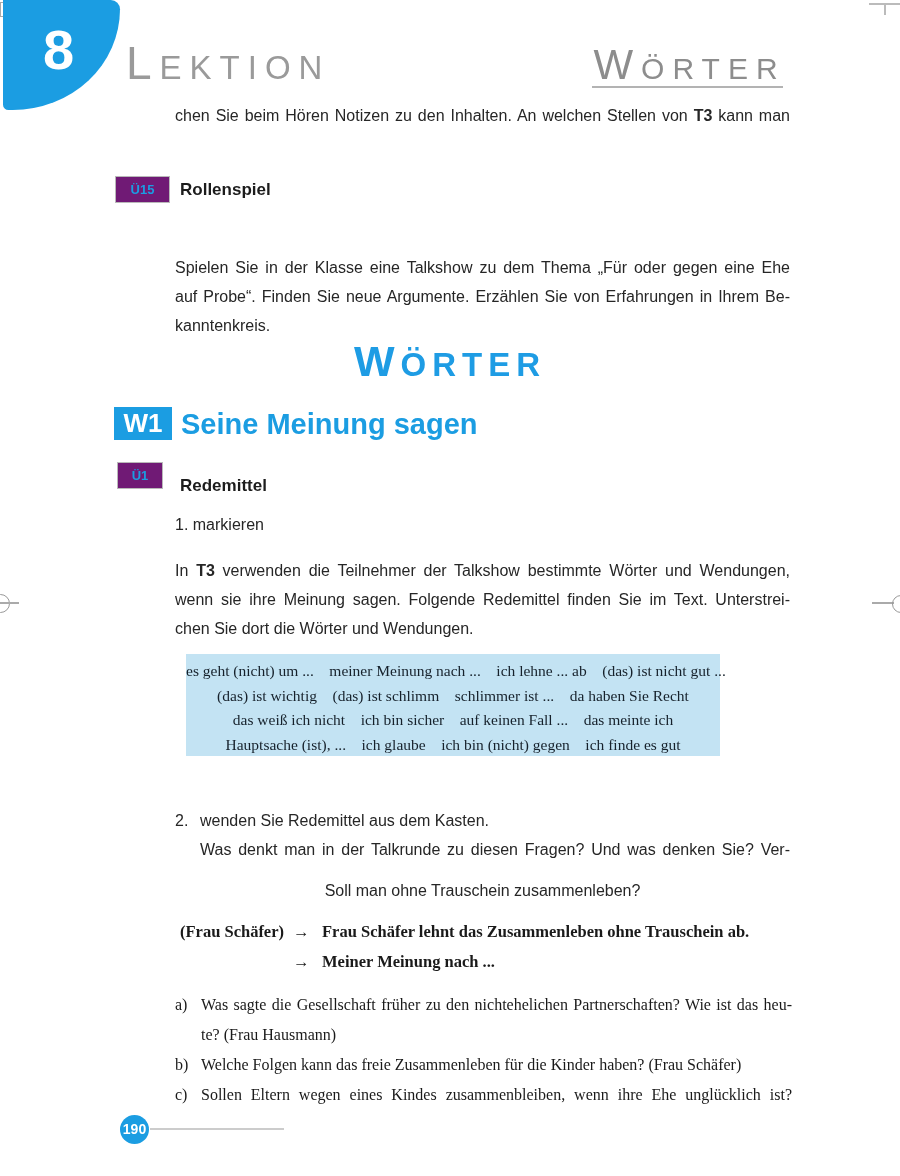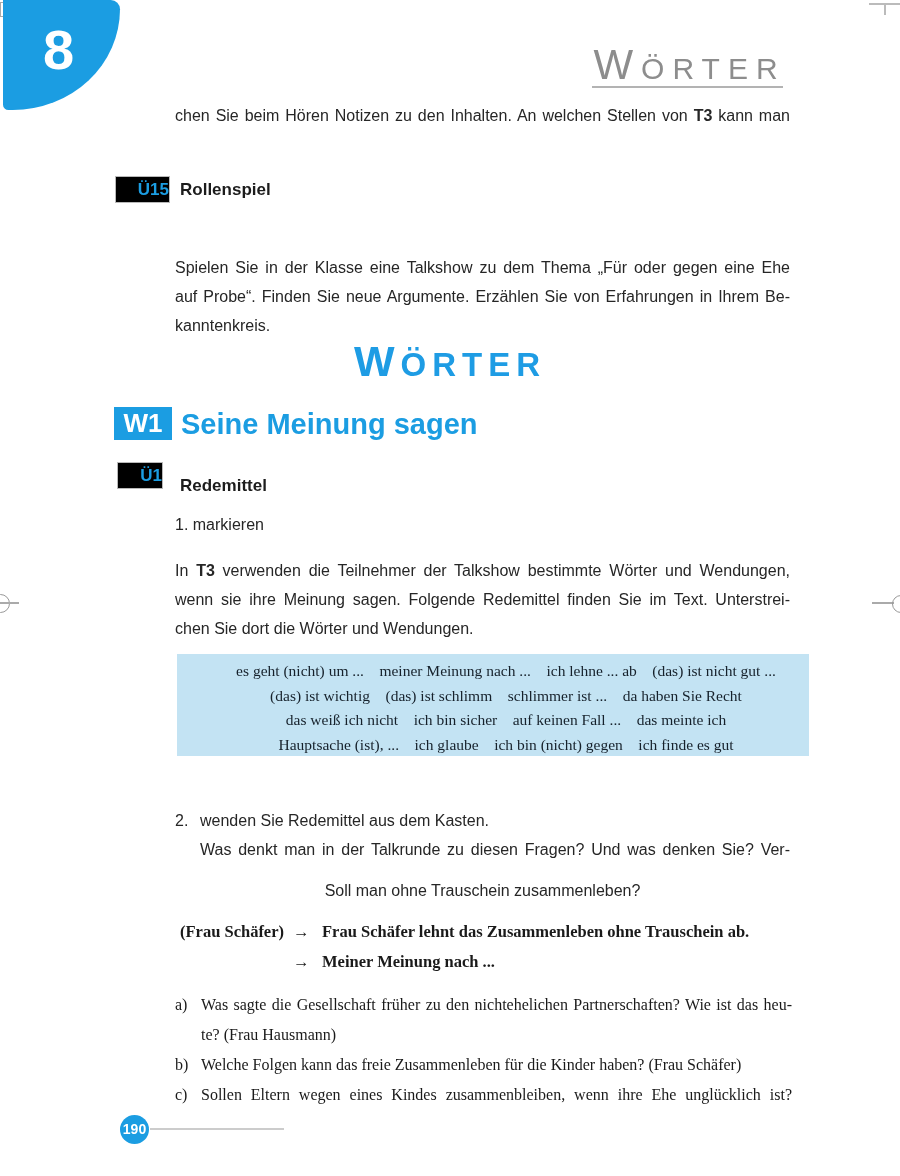--- a/index.html
+++ b/index.html
@@ -36,38 +36,38 @@
   }
   #section-word-header::first-letter{font-size:42px;}
   #header-underline{left:592px;top:86px;width:191px;height:2px;background:#b3b3b3;}
   
   .para{left:175px;width:615px;font-size:16px;line-height:29px;}
   .line{white-space:nowrap;}
   .just{text-align:justify;text-align-last:justify;}
   .b{font-weight:bold;}
   
   .badge{
-    background:#000000;border:1.5px solid #b9b9b9;color:var(--accent);
-    font-weight:bold;font-size:17px;text-align:right;line-height:25px;
+    background:#701a75;border:1.5px solid #b9b9b9;color:var(--accent);
+    font-weight:bold;font-size:13px;text-align:center;line-height:25px;
   }
   .row-title{font-weight:bold;font-size:17px;color:#1c1c1c;}
   
   #woerter-center{
     left:0;top:340px;width:900px;text-align:center;color:#1e9ce4;
     font-size:33px;font-weight:700;letter-spacing:6px;
   }
   #woerter-center::first-letter{font-size:43px;}
   #w1-badge{
     left:114px;top:407px;width:58px;height:33px;background:var(--accent);
     color:#ffffff;font-weight:bold;font-size:26px;text-align:center;line-height:33px;
   }
   #w1-title{left:181px;top:408px;font-size:29px;font-weight:bold;color:var(--accent);}
   
   #redemittel-box{
-    left:177px;top:654px;width:606px;height:102px;background:var(--accent-light);padding-left:26px;
+    left:186px;top:654px;width:534px;height:102px;background:var(--accent-light);
   }
   .box-line{
     white-space:pre;text-align:center;width:100%;
     font-family:"Liberation Serif",serif;font-size:15.5px;line-height:24.5px;color:#16212b;
   }
   #redemittel-box .box-inner{padding-top:5px;}
   .hang-marker{position:absolute;left:0;top:0;}
   .example-row{position:absolute;font-family:"Liberation Serif",serif;font-weight:bold;
     font-size:16.5px;color:#1a1a1a;}
   .qline{font-family:"Liberation Serif",serif;font-size:16px;line-height:30px;color:#1a1a1a;}
@@ -96,20 +96,21 @@
   <div class="abs" id="reg-top-left"></div>
   <div class="abs" id="reg-top-right-h"></div>
   <div class="abs" id="reg-top-right-v"></div>
   <div class="abs" id="reg-left-circle"></div>
   <div class="abs regmark" id="reg-left-line"></div>
   <div class="abs regmark" id="reg-right-line"></div>
   <div class="abs" id="reg-right-circle"></div>
 
   <div class="abs" id="corner-shape"></div>
   <div class="abs" id="lesson-number">8</div>
+  <div class="abs caps-heading" id="lesson-word">Lektion</div>
   <div class="abs caps-heading" id="section-word-header">Wörter</div>
   <div class="abs" id="header-underline"></div>
 
   <div class="abs para" style="top:101px;">
     <div class="line just"><span>chen Sie beim Hören Notizen zu den Inhalten. An welchen Stellen von </span><span class="b">T3</span><span> kann man</span></div>
   </div>
 
   <div class="abs badge" style="left:115px;top:176px;width:53px;height:25px;">Ü15</div>
   <div class="abs row-title" style="left:180px;top:180px;">Rollenspiel</div>
   <div class="abs para" style="top:225px;margin-top:28px;">

